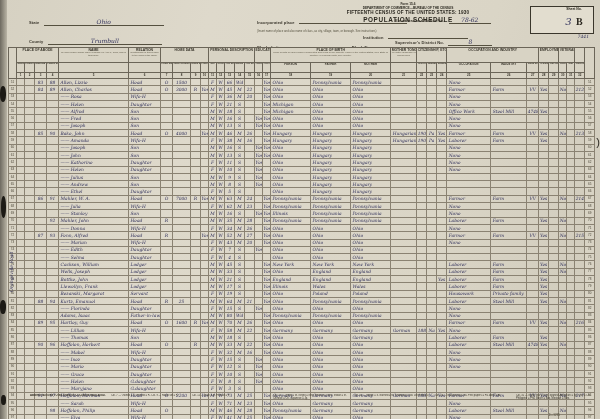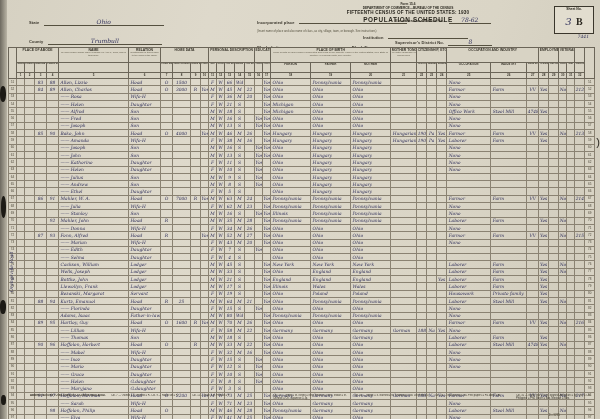--- a/index.html
+++ b/index.html
@@ -21,21 +21,21 @@
   .fline{white-space:nowrap;margin-bottom:1px;}
   .hw-md{font-size:6px;}
   .hw-sm{font-size:5px;}
   .hleft{position:absolute;left:20px;top:8px;width:210px;}
   .hmid{position:absolute;left:248px;top:8px;width:180px;}
   .hcenter{position:absolute;left:300px;top:0px;width:210px;text-align:center;transform:translateX(-6px);}
   .hcenter .t1{font-size:3.2px;font-weight:bold;}
   .hcenter .t2{font-size:4.6px;font-weight:bold;letter-spacing:.2px;}
   .hcenter .t3{font-size:6.4px;font-weight:bold;letter-spacing:.6px;margin-top:1px;}
   .hright{position:absolute;right:52px;top:6px;width:150px;text-align:left;}
-  .sheetbox{position:absolute;right:3px;top:4px;width:38px;height:26px;border:1px solid #3a362c;background:#e2ddcf;text-align:center;}
+  .sheetbox{position:absolute;right:3px;top:4px;width:38px;height:26px;border:1px solid #3a362c;background:#e2ddcf;text-align:center;padding-left:24px;}
   .sheetbox .sl{font-size:3.4px;font-weight:bold;}
   .sheetbox .sv{font-size:10px;}
   .sheetbox .svb{font-family:"Liberation Serif",serif;font-weight:bold;font-style:normal;color:#2b2820;}
   .stamp{position:absolute;right:8px;top:32px;font-size:4.5px;}
   .enumline{position:absolute;left:360px;top:36px;width:236px;white-space:nowrap;}
 
   
   table.census{position:absolute;left:8px;top:47px;border-collapse:collapse;table-layout:fixed;width:590px;}
   .census th,.census td{border:.5px solid #8a8272;padding:0 .5px;overflow:hidden;white-space:nowrap;}
   .census thead th{border-color:#6b6558;background:#d8d3c4;color:#3a362c;font-weight:bold;vertical-align:top;}

